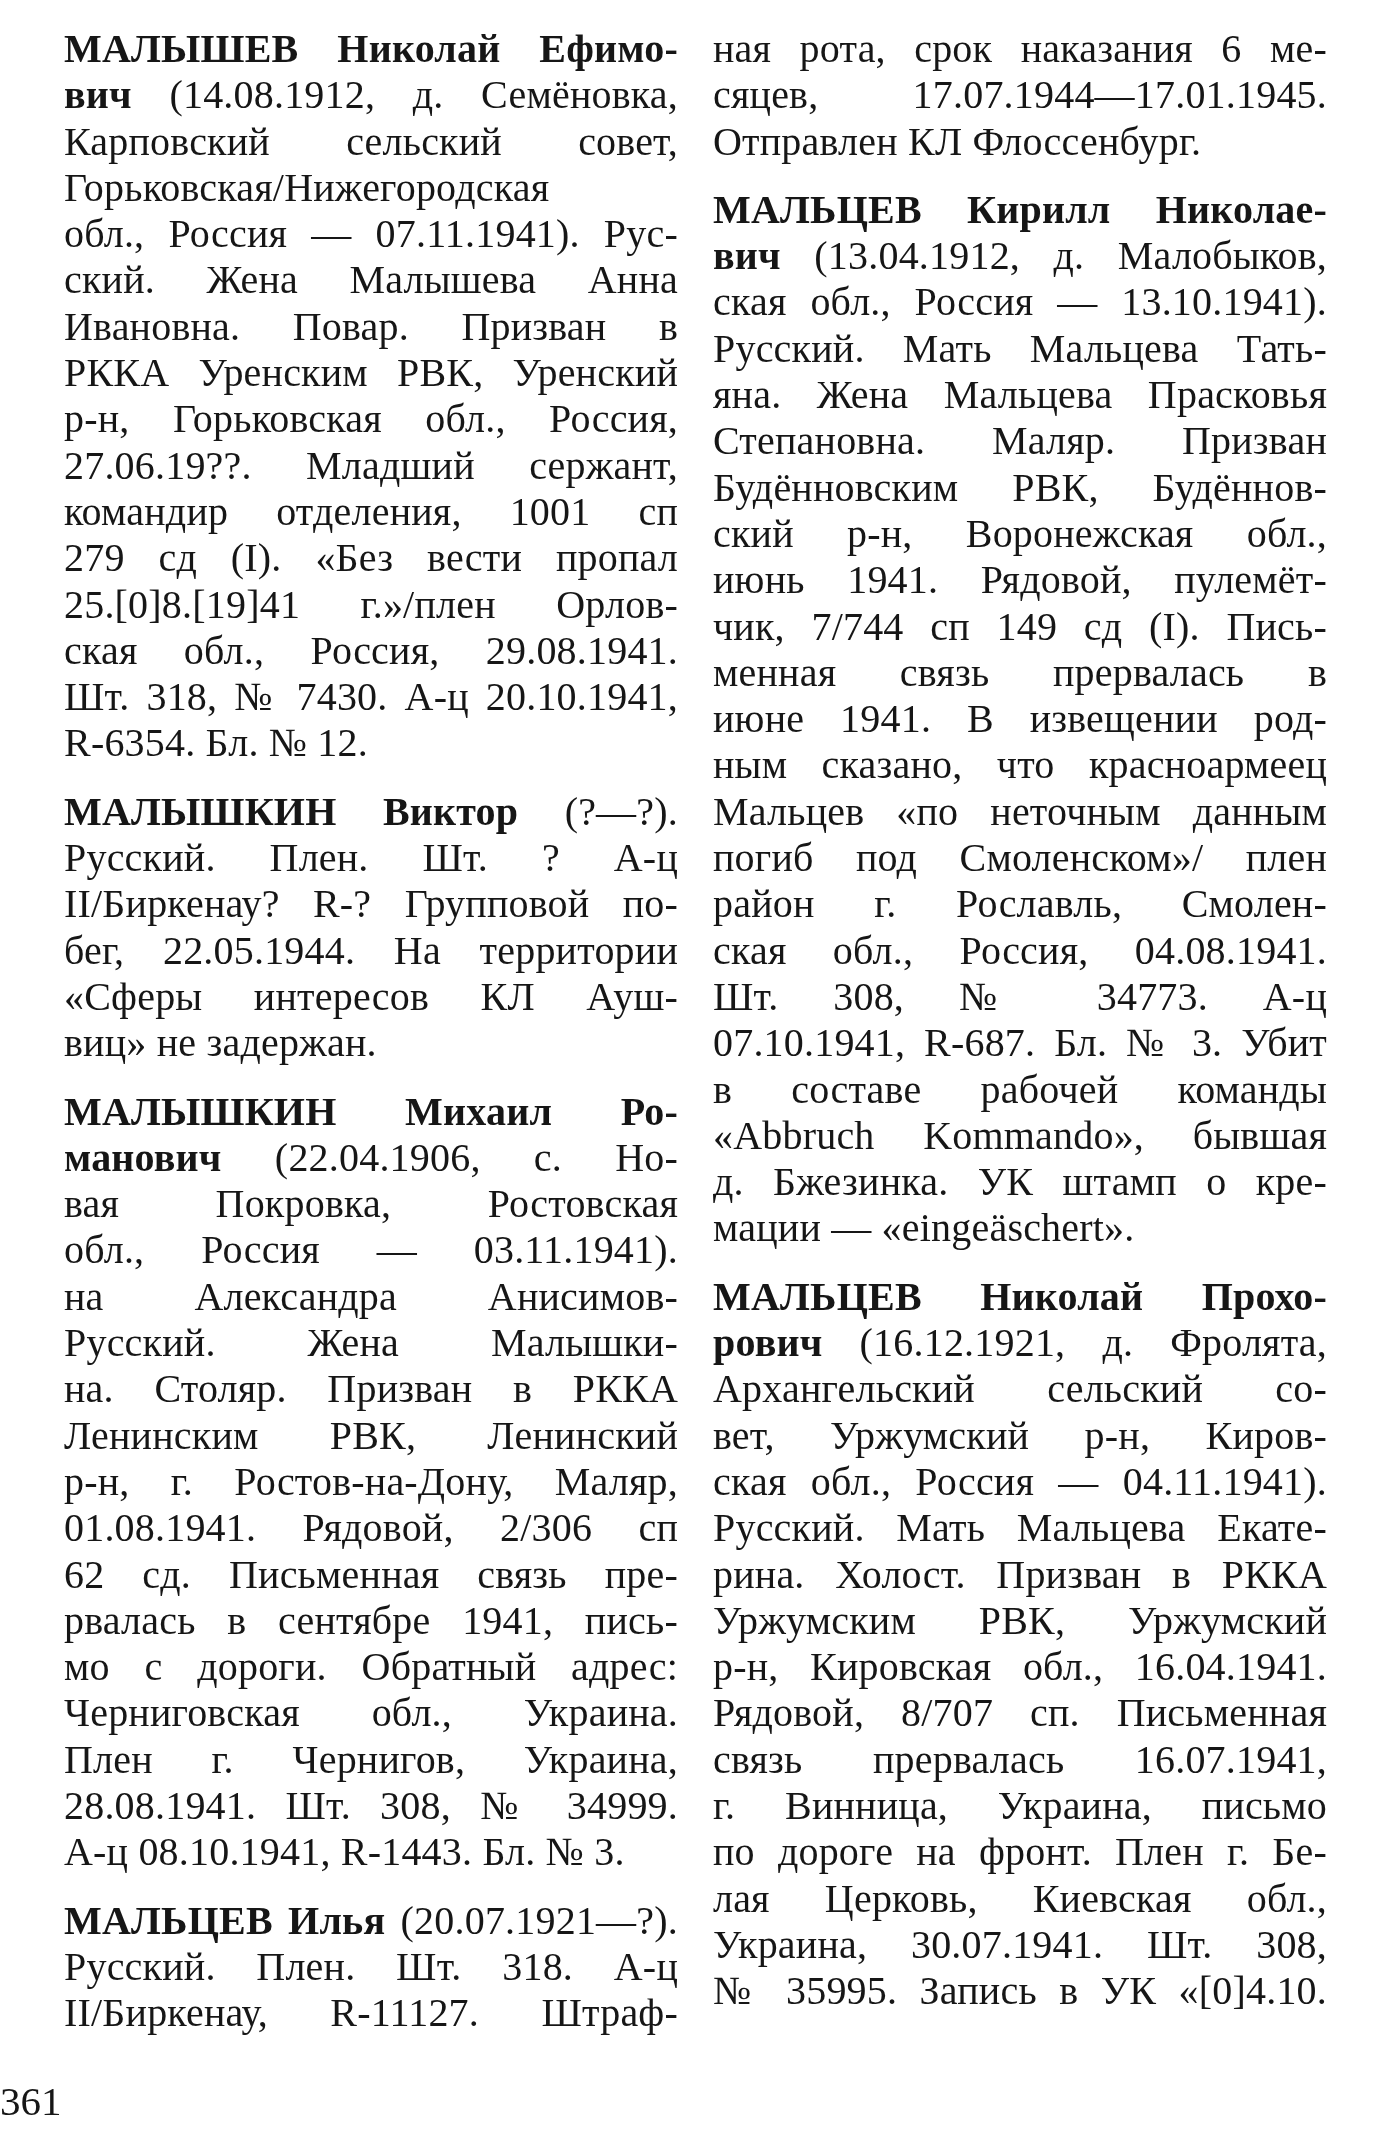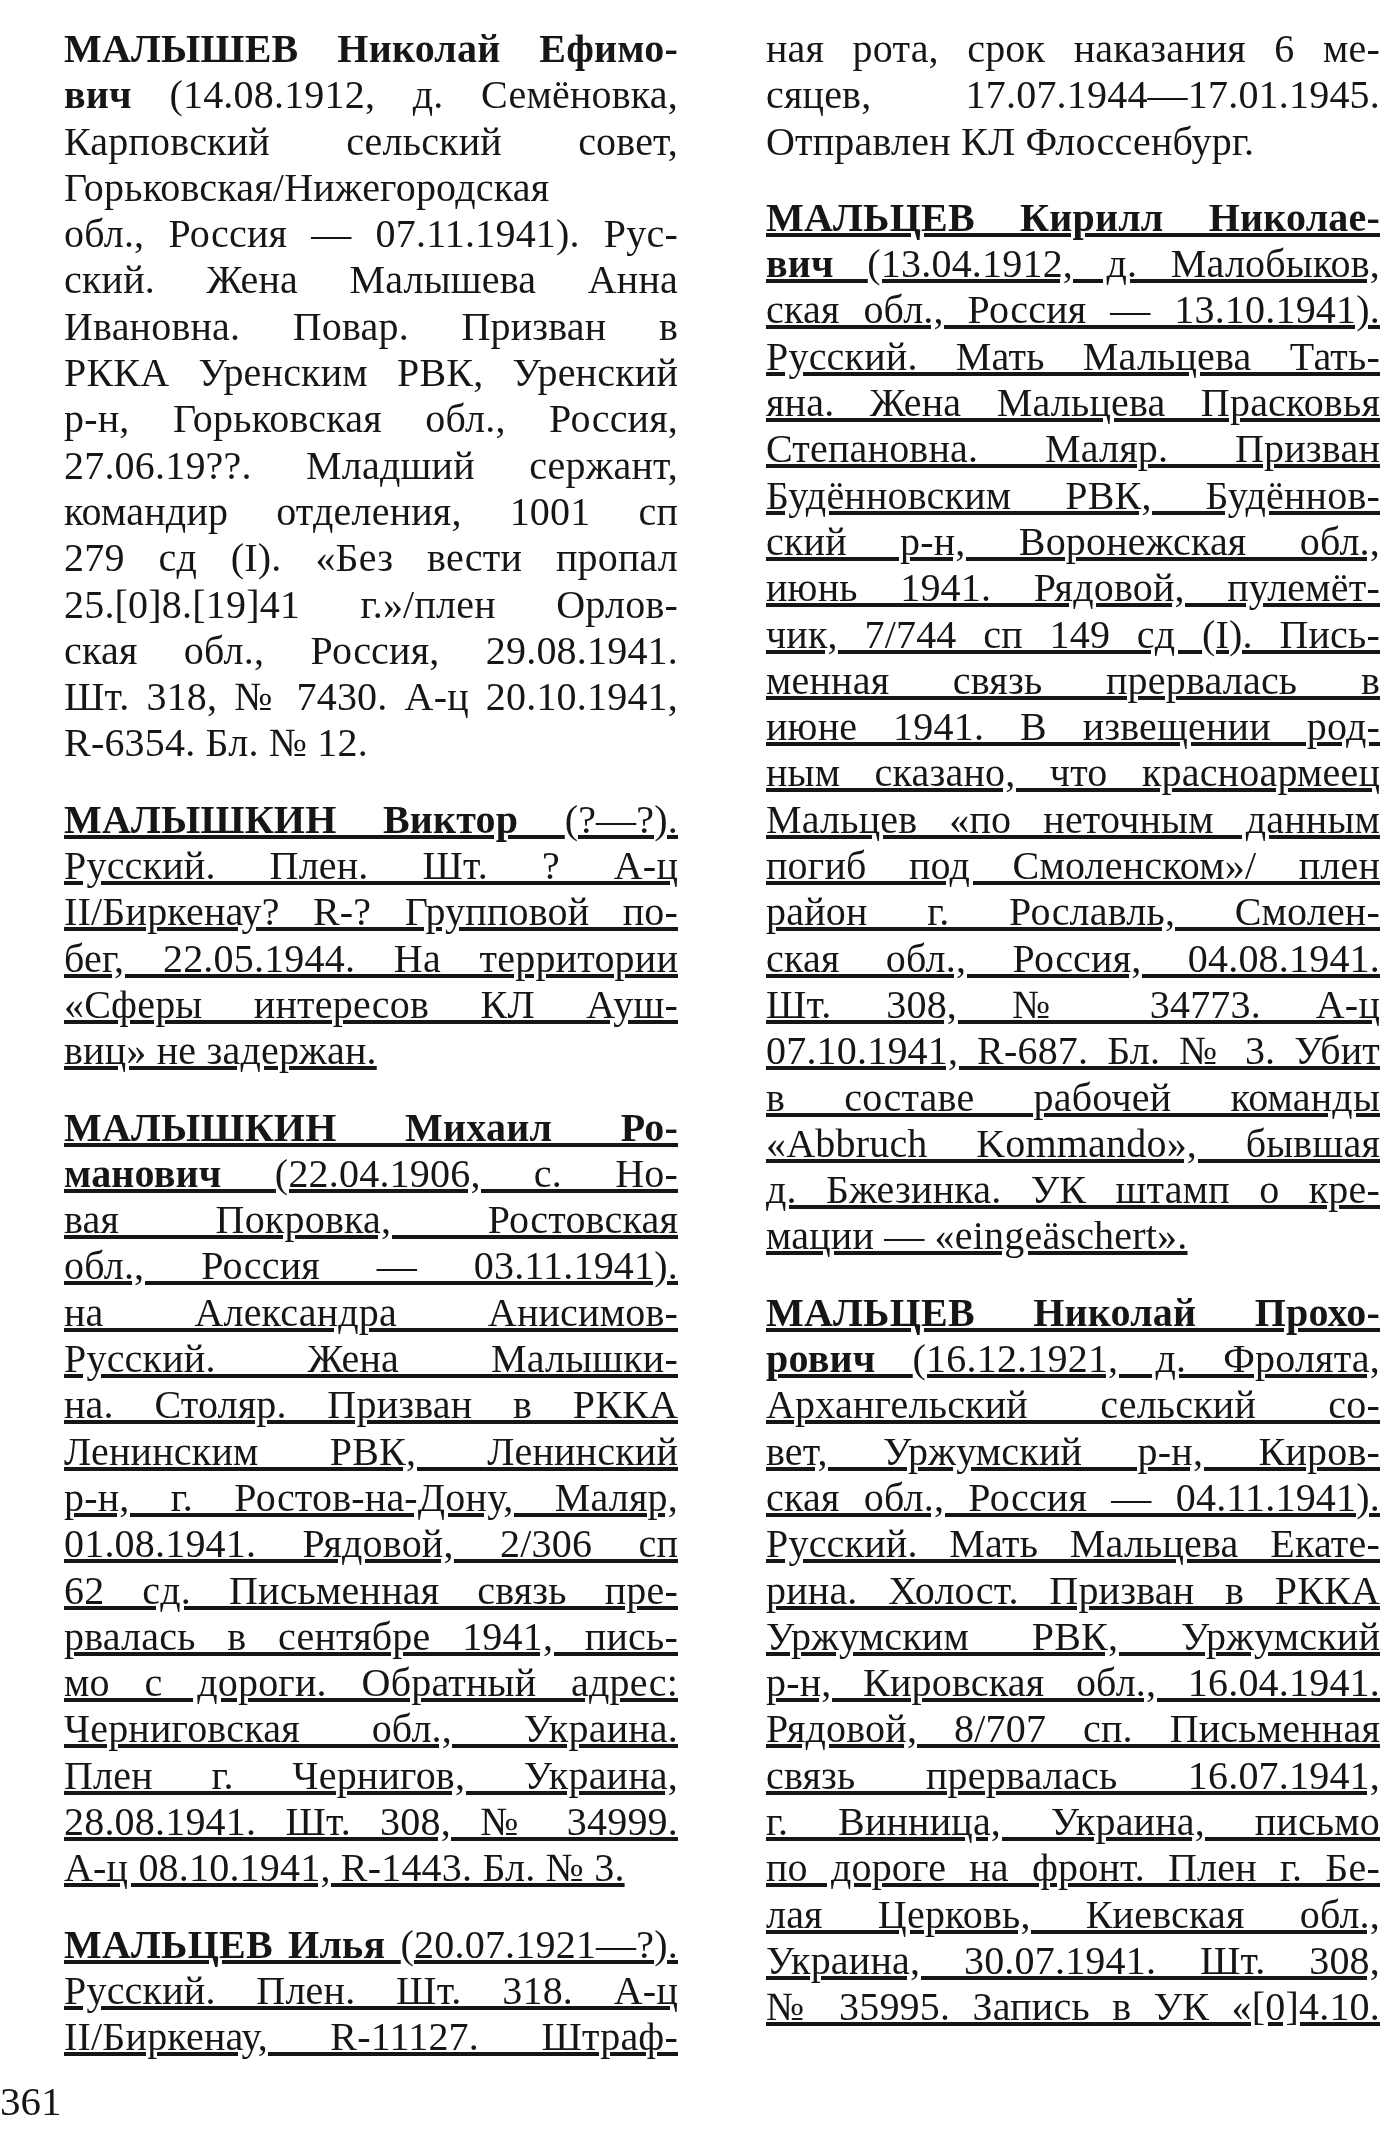--- a/index.html
+++ b/index.html
@@ -14,28 +14,27 @@
     background: #ffffff;
     color: #161616;
     font-family: "Liberation Serif", "DejaVu Serif", serif;
     overflow: hidden;
   }
   .columns {
     position: absolute;
     left: 64px;
     top: 26px;
     display: flex;
-    gap: 88px;
+    gap: 35px;
   }
   .column {
     width: 614px;
   }
   .entry + .entry {
-    margin-top: 30px;
-    text-decoration: underline;
+    margin-top: 22px;
   }
   .line {
     font-size: 40px;
     line-height: 46.3px;
     text-align: justify;
     text-align-last: justify;
     -moz-text-align-last: justify;
     letter-spacing: 0.2px;
   }
   .line.end {

